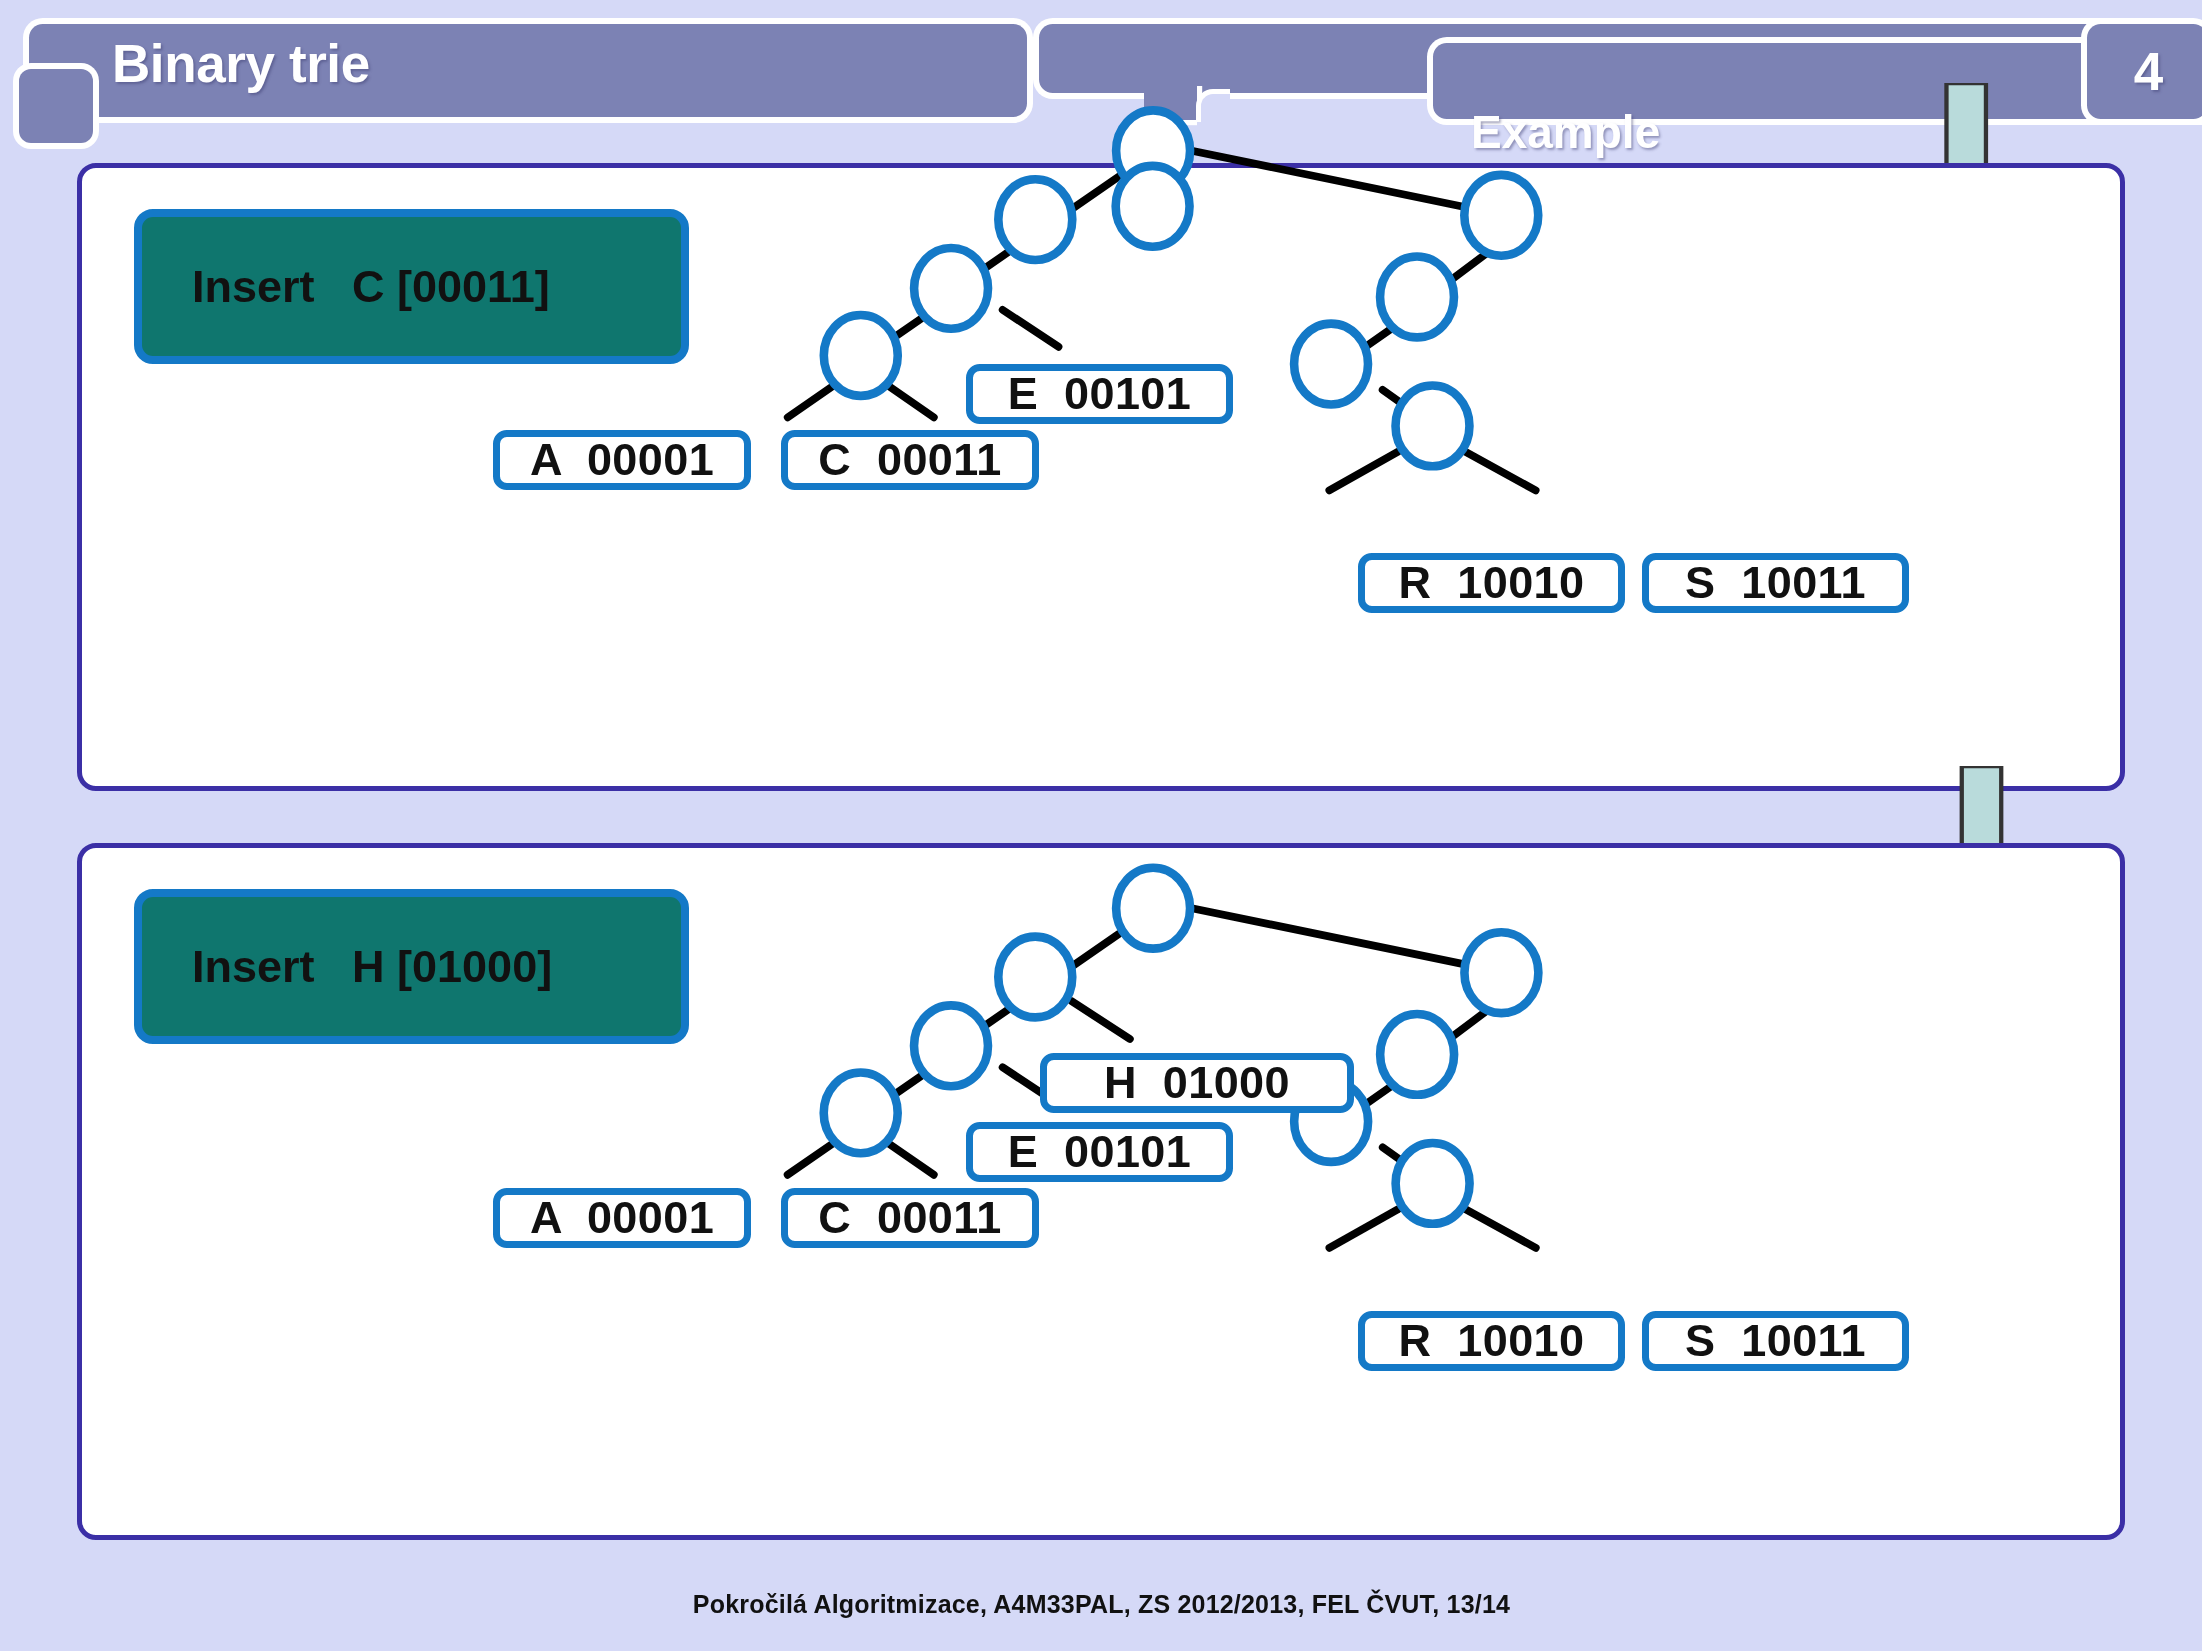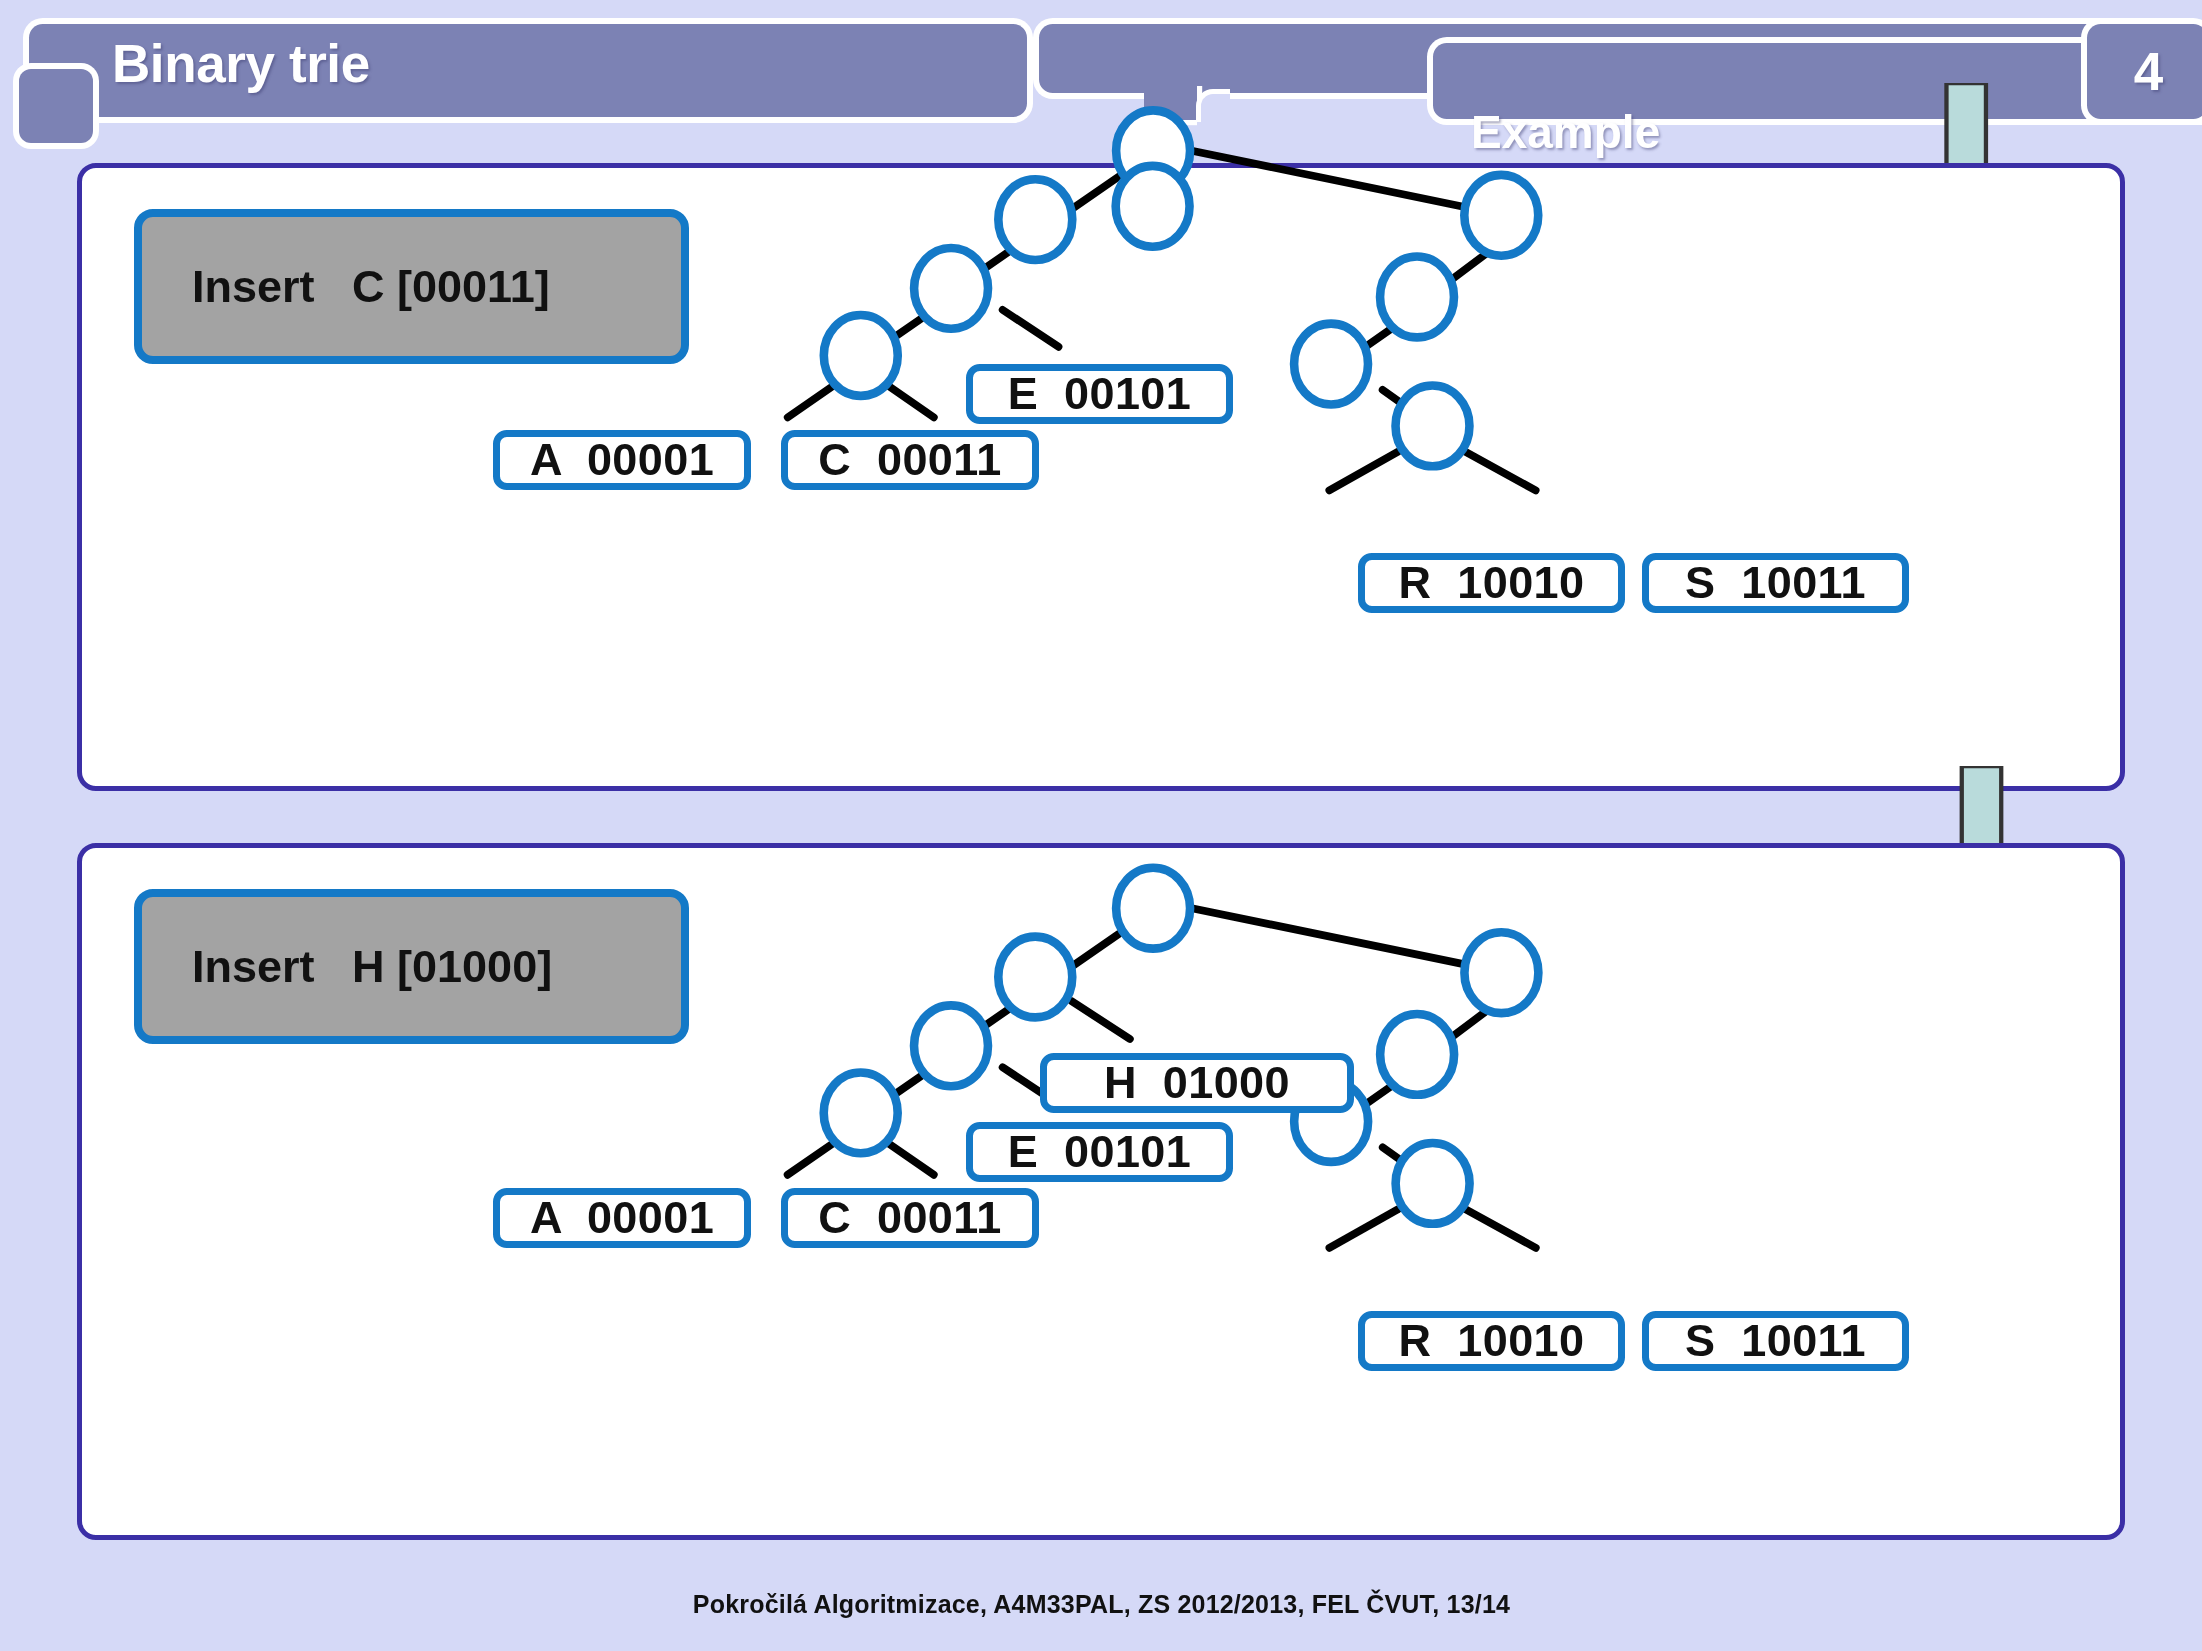--- a/index.html
+++ b/index.html
@@ -85,21 +85,21 @@
     border: 5.2px solid #3b2fa6;
     border-radius: 19px;
     box-sizing: border-box;
   }
   #panel-1 { left: 77px; top: 163px; width: 2048px; height: 628px; }
   #panel-2 { left: 77px; top: 843px; width: 2048px; height: 697px; text-align: right; }
 
   
   .insert-box {
     position: absolute;
-    background: #a3a3a3;
+    background: #0f766e;
     border: 8.6px solid #1479c7;
     border-radius: 19px;
     box-sizing: border-box;
     display: flex; align-items: center;
     padding-left: 50px;
     font-size: 45px; font-weight: bold; color: #111111;
     white-space: pre;
   }
 
   

